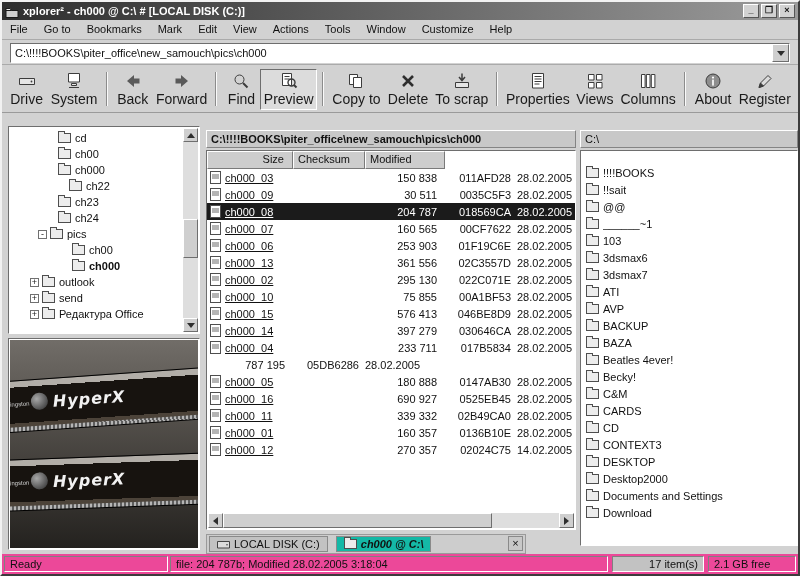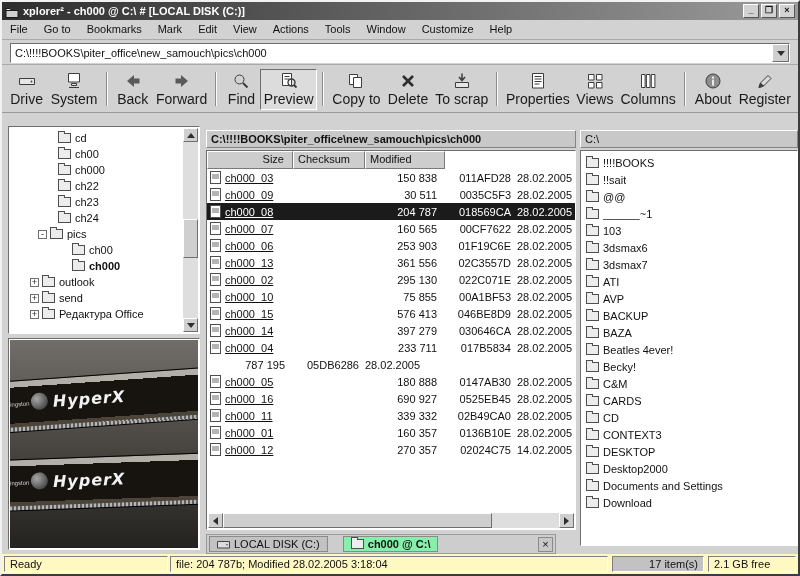--- a/index.html
+++ b/index.html
@@ -104,39 +104,39 @@
   .ficon { width:11px; height:13px; background:#fff; border:1px solid #4e4e4e; margin:0 4px 0 1px; position:relative; flex:0 0 11px; }
   .ficon::before { content:""; position:absolute; left:1px; right:1px; top:2px; height:5px; background:#b4b4b4; }
   .hscroll { position:absolute; left:1px; right:1px; bottom:1px; height:15px; background:#dedede;
              display:flex; align-items:stretch; }
   .hscroll .sbtn { height:15px; width:15px; flex:0 0 15px; }
   .htrack { flex:1; position:relative; }
   .hthumb { position:absolute; top:0; bottom:0; left:0; width:80%; background:#cfcfcf;
             border:1px solid; border-color:#fff #6e6e6e #6e6e6e #fff; }
 
   
-  .tabbar { position:absolute; left:204px; top:420px; width:350px; height:20px; background:#cdcdcd;
-            border:1px solid #9a9a9a; display:flex; align-items:center; padding:1px 2px; gap:15px; }
+  .tabbar { position:absolute; left:204px; top:420px; width:320px; height:20px; background:#cdcdcd;
+            border:1px solid #9a9a9a; display:flex; padding:1px 2px; gap:8px; }
   .tab { display:flex; align-items:center; gap:4px; height:16px; padding:0 7px; background:#c2c2c2;
          border:1px solid #8a8a8a; white-space:nowrap; }
-  .tab.active { background:#86efac; font-weight:bold; }
+  .tab.active { background:#14b8a6; font-weight:bold;font-style:italic; }
   .tab .fold { margin-right:0; }
   .tab-close { margin-left:auto; width:15px; height:15px; text-align:center; line-height:13px; font-size:11px;
                border:1px solid #8a8a8a; background:#c8c8c8; }
 
   
   .righthead { left:578px; top:16px; width:218px; }
   .dirlist { position:absolute; left:578px; top:36px; width:218px; height:396px; overflow:hidden; }
-  .dirinner { position:absolute; inset:1px; overflow:hidden; padding-top:2px; }
+  .dirinner { position:absolute; inset:1px; overflow:hidden; padding-top:12px; }
   .drow { position:relative; display:flex; height:17px; align-items:center; padding-left:4px;
           overflow:hidden; white-space:nowrap; }
   .dname { overflow:hidden; }
 
   
-  .statusbar { position:absolute; left:0; top:552px; width:796px; height:20px; background:#fef9c3; }
+  .statusbar { position:absolute; left:0; top:552px; width:796px; height:20px; background:#ec4899; }
   .spane { position:absolute; top:2px; height:16px; border:1px solid; border-color:#808080 #fff #fff #808080;
            padding:1px 5px; white-space:nowrap; overflow:hidden; }
   .sp1 { left:2px; width:164px; }
   .sp2 { left:168px; width:438px; }
   .sp3 { left:610px; width:92px; background:#c2c2c2;text-align:right; }
   .sp4 { left:706px; width:88px; }
 
   svg { display:block; }
   svg * { vector-effect:non-scaling-stroke; }
 </style>
@@ -308,21 +308,21 @@
           <div class="tree-row" style="padding-left: 48px;">
             <span class="fold"></span>
             <span class="tree-label">ch00</span>
           </div>
 
           <div class="tree-row" style="padding-left: 48px;">
             <span class="fold"></span>
             <span class="tree-label">ch000</span>
           </div>
 
-          <div class="tree-row" style="padding-left: 48px;">
+          <div class="tree-row" style="padding-left: 48px; margin-left: 11px;">
             <span class="fold"></span>
             <span class="tree-label">ch22</span>
           </div>
 
           <div class="tree-row" style="padding-left: 48px;">
             <span class="fold"></span>
             <span class="tree-label">ch23</span>
           </div>
 
           <div class="tree-row" style="padding-left: 48px;">

